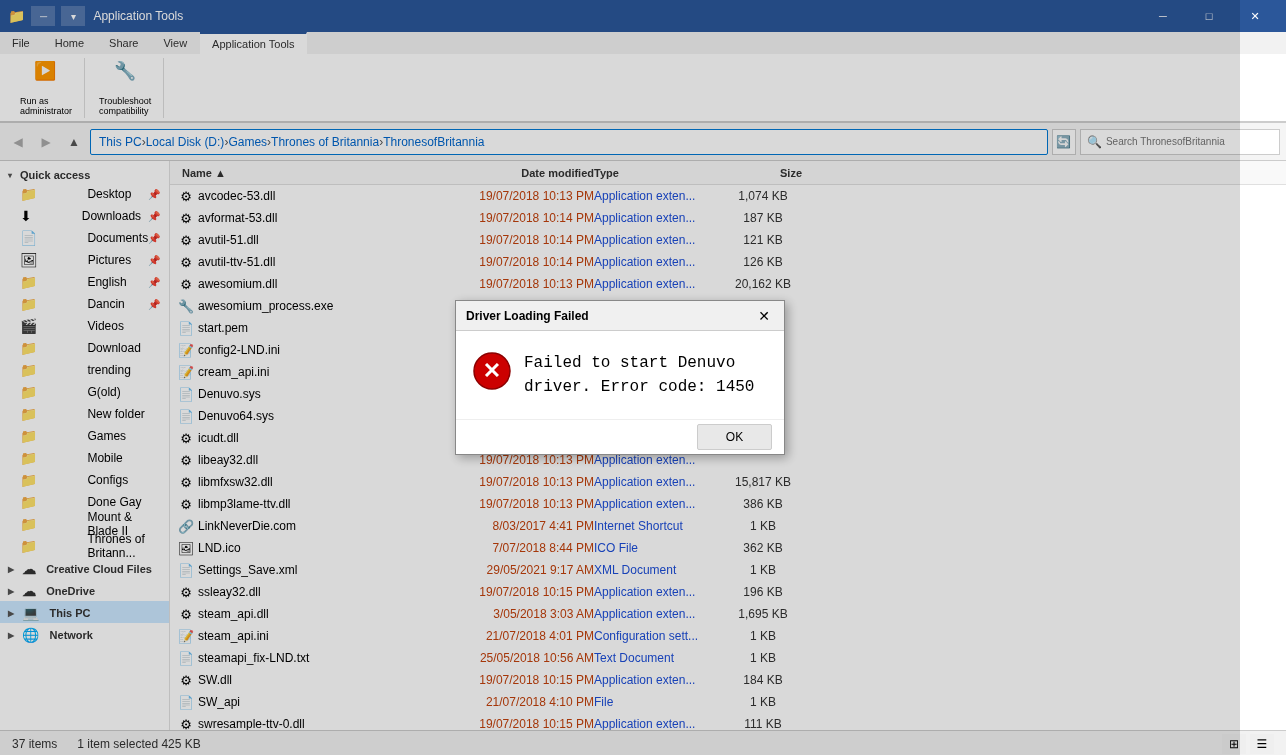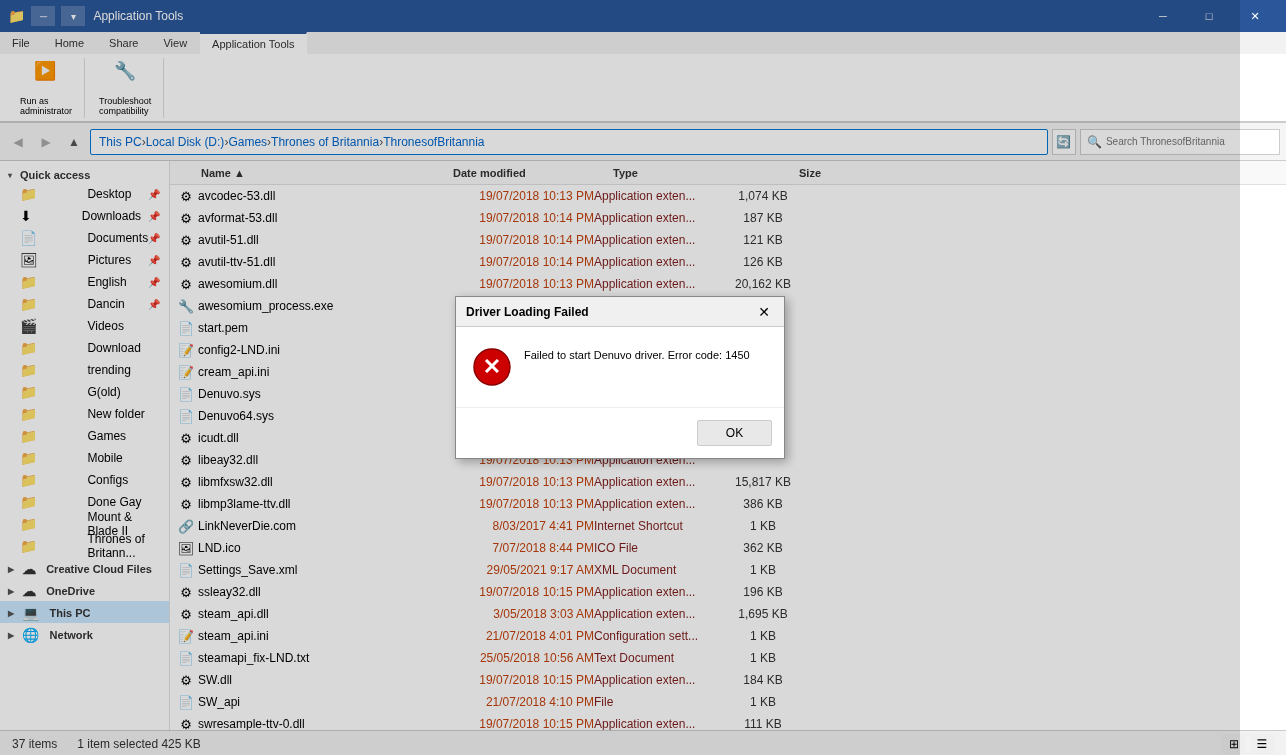--- a/index.html
+++ b/index.html
@@ -44,45 +44,45 @@
     .sidebar-section { font-size: 11px; font-weight: 600; padding: 4px 8px 2px; color: #333; display: flex; align-items: center; gap: 4px; cursor: pointer; }
     .sidebar-icon { margin-right: 6px; font-size: 14px; }
     .sidebar-label { font-size: 12px; margin-left: 44px; }
     .sidebar-pin { margin-left: auto; font-size: 10px; color: #888; }
     .expand-arrow { font-size: 8px; color: #555; margin-right: 4px; }
     .sidebar-children { padding-left: 12px; }
 
     
     .file-list { flex: 1; overflow-y: auto; }
     .file-list-header { display: flex; height: 24px; align-items: center; border-bottom: 1px solid #e0e0e0; background: #f9f9f9; font-size: 11px; font-weight: 600; color: #333; padding: 0 4px; position: sticky; top: 0; }
-    .col-name { flex: 0 0 260px; padding: 0 8px; cursor: pointer; margin-left: 19px; }
-    .col-date { flex: 0 0 160px; cursor: pointer; }
+    .col-name { flex: 0 0 260px; padding: 0 8px; cursor: pointer; }
+    .col-date { flex: 0 0 160px; cursor: pointer; text-align: right; }
     .col-type { flex: 0 0 130px; cursor: pointer; }
     .col-size { flex: 0 0 90px; cursor: pointer; text-align: right; padding-right: 12px; }
     .file-row { display: flex; align-items: center; height: 22px; font-size: 12px; cursor: pointer; padding: 0 4px; }
     .file-icon { width: 16px; height: 16px; margin-right: 4px; display: inline-flex; align-items: center; justify-content: center; font-size: 13px; }
     .file-name { flex: 0 0 260px; padding: 0 4px; white-space: nowrap; overflow: hidden; text-overflow: ellipsis; display: flex; align-items: center; }
     .file-date { flex: 0 0 160px; color: #c2410c; text-align: right; }
-    .file-type { flex: 0 0 130px; color: #7f1d1d; white-space: nowrap; overflow: hidden; text-overflow: ellipsis; }
+    .file-type { flex: 0 0 130px; color: #1d4ed8; white-space: nowrap; overflow: hidden; text-overflow: ellipsis; }
     .file-size { flex: 0 0 90px; text-align: center; padding-right: 12px; color: #333; }
 
     
     .status-bar { height: 26px; background: #f2f2f2; border-top: 1px solid #ccc; display: flex; align-items: center; padding: 0 12px; font-size: 12px; color: #333; gap: 20px; }
     .status-right { margin-left: auto; display: flex; gap: 4px; }
     .view-btn { width: 24px; height: 20px; border: 1px solid transparent; cursor: pointer; display: flex; align-items: center; justify-content: center; font-size: 12px; }
 
     
     .dialog-overlay { position: fixed; top: 0; left: 0; width: 1240px; height: 755px; background: rgba(0,0,0,0.15); z-index: 100; display: flex; align-items: center; justify-content: center; }
     .dialog { background: #fff; border: 1px solid #888; box-shadow: 3px 3px 10px rgba(0,0,0,0.3); width: 330px; }
     .dialog-title-bar { background: #f0f0f0; border-bottom: 1px solid #ccc; height: 30px; display: flex; align-items: center; padding: 0 10px; font-size: 12px; font-weight: 600; }
     .dialog-close { margin-left: auto; width: 20px; height: 20px; background: transparent; border: none; cursor: pointer; font-size: 14px; display: flex; align-items: center; justify-content: center; }
     .dialog-body { padding: 20px 16px; display: flex; gap: 12px; align-items: flex-start; }
     .dialog-error-icon { width: 40px; height: 40px; flex-shrink: 0; }
-    .dialog-message { font-size: 11px; line-height: 1.5; }
-    .dialog-footer { display: flex; justify-content: flex-end; padding: 12px 12px; border-top: 1px solid #eee; }
+    .dialog-message { font-size: 16px; line-height: 1.5; font-family: Liberation Mono, monospace; }
+    .dialog-footer { display: flex; justify-content: flex-end; padding: 4px 12px; border-top: 1px solid #eee; }
     .dialog-ok-btn { width: 75px; height: 26px; background: #e8e8e8; border: 1px solid #ccc; cursor: pointer; font-size: 12px; display: flex; align-items: center; justify-content: center; border-radius: 2px; }
   </style>
 </head>
 <body>
 
 <div class="title-bar">
   <div class="title-bar-icons">
     <span style="font-size:14px;">📁</span>
     <span class="quick-access-btn">─</span>
     <span class="quick-access-btn">▾</span>

